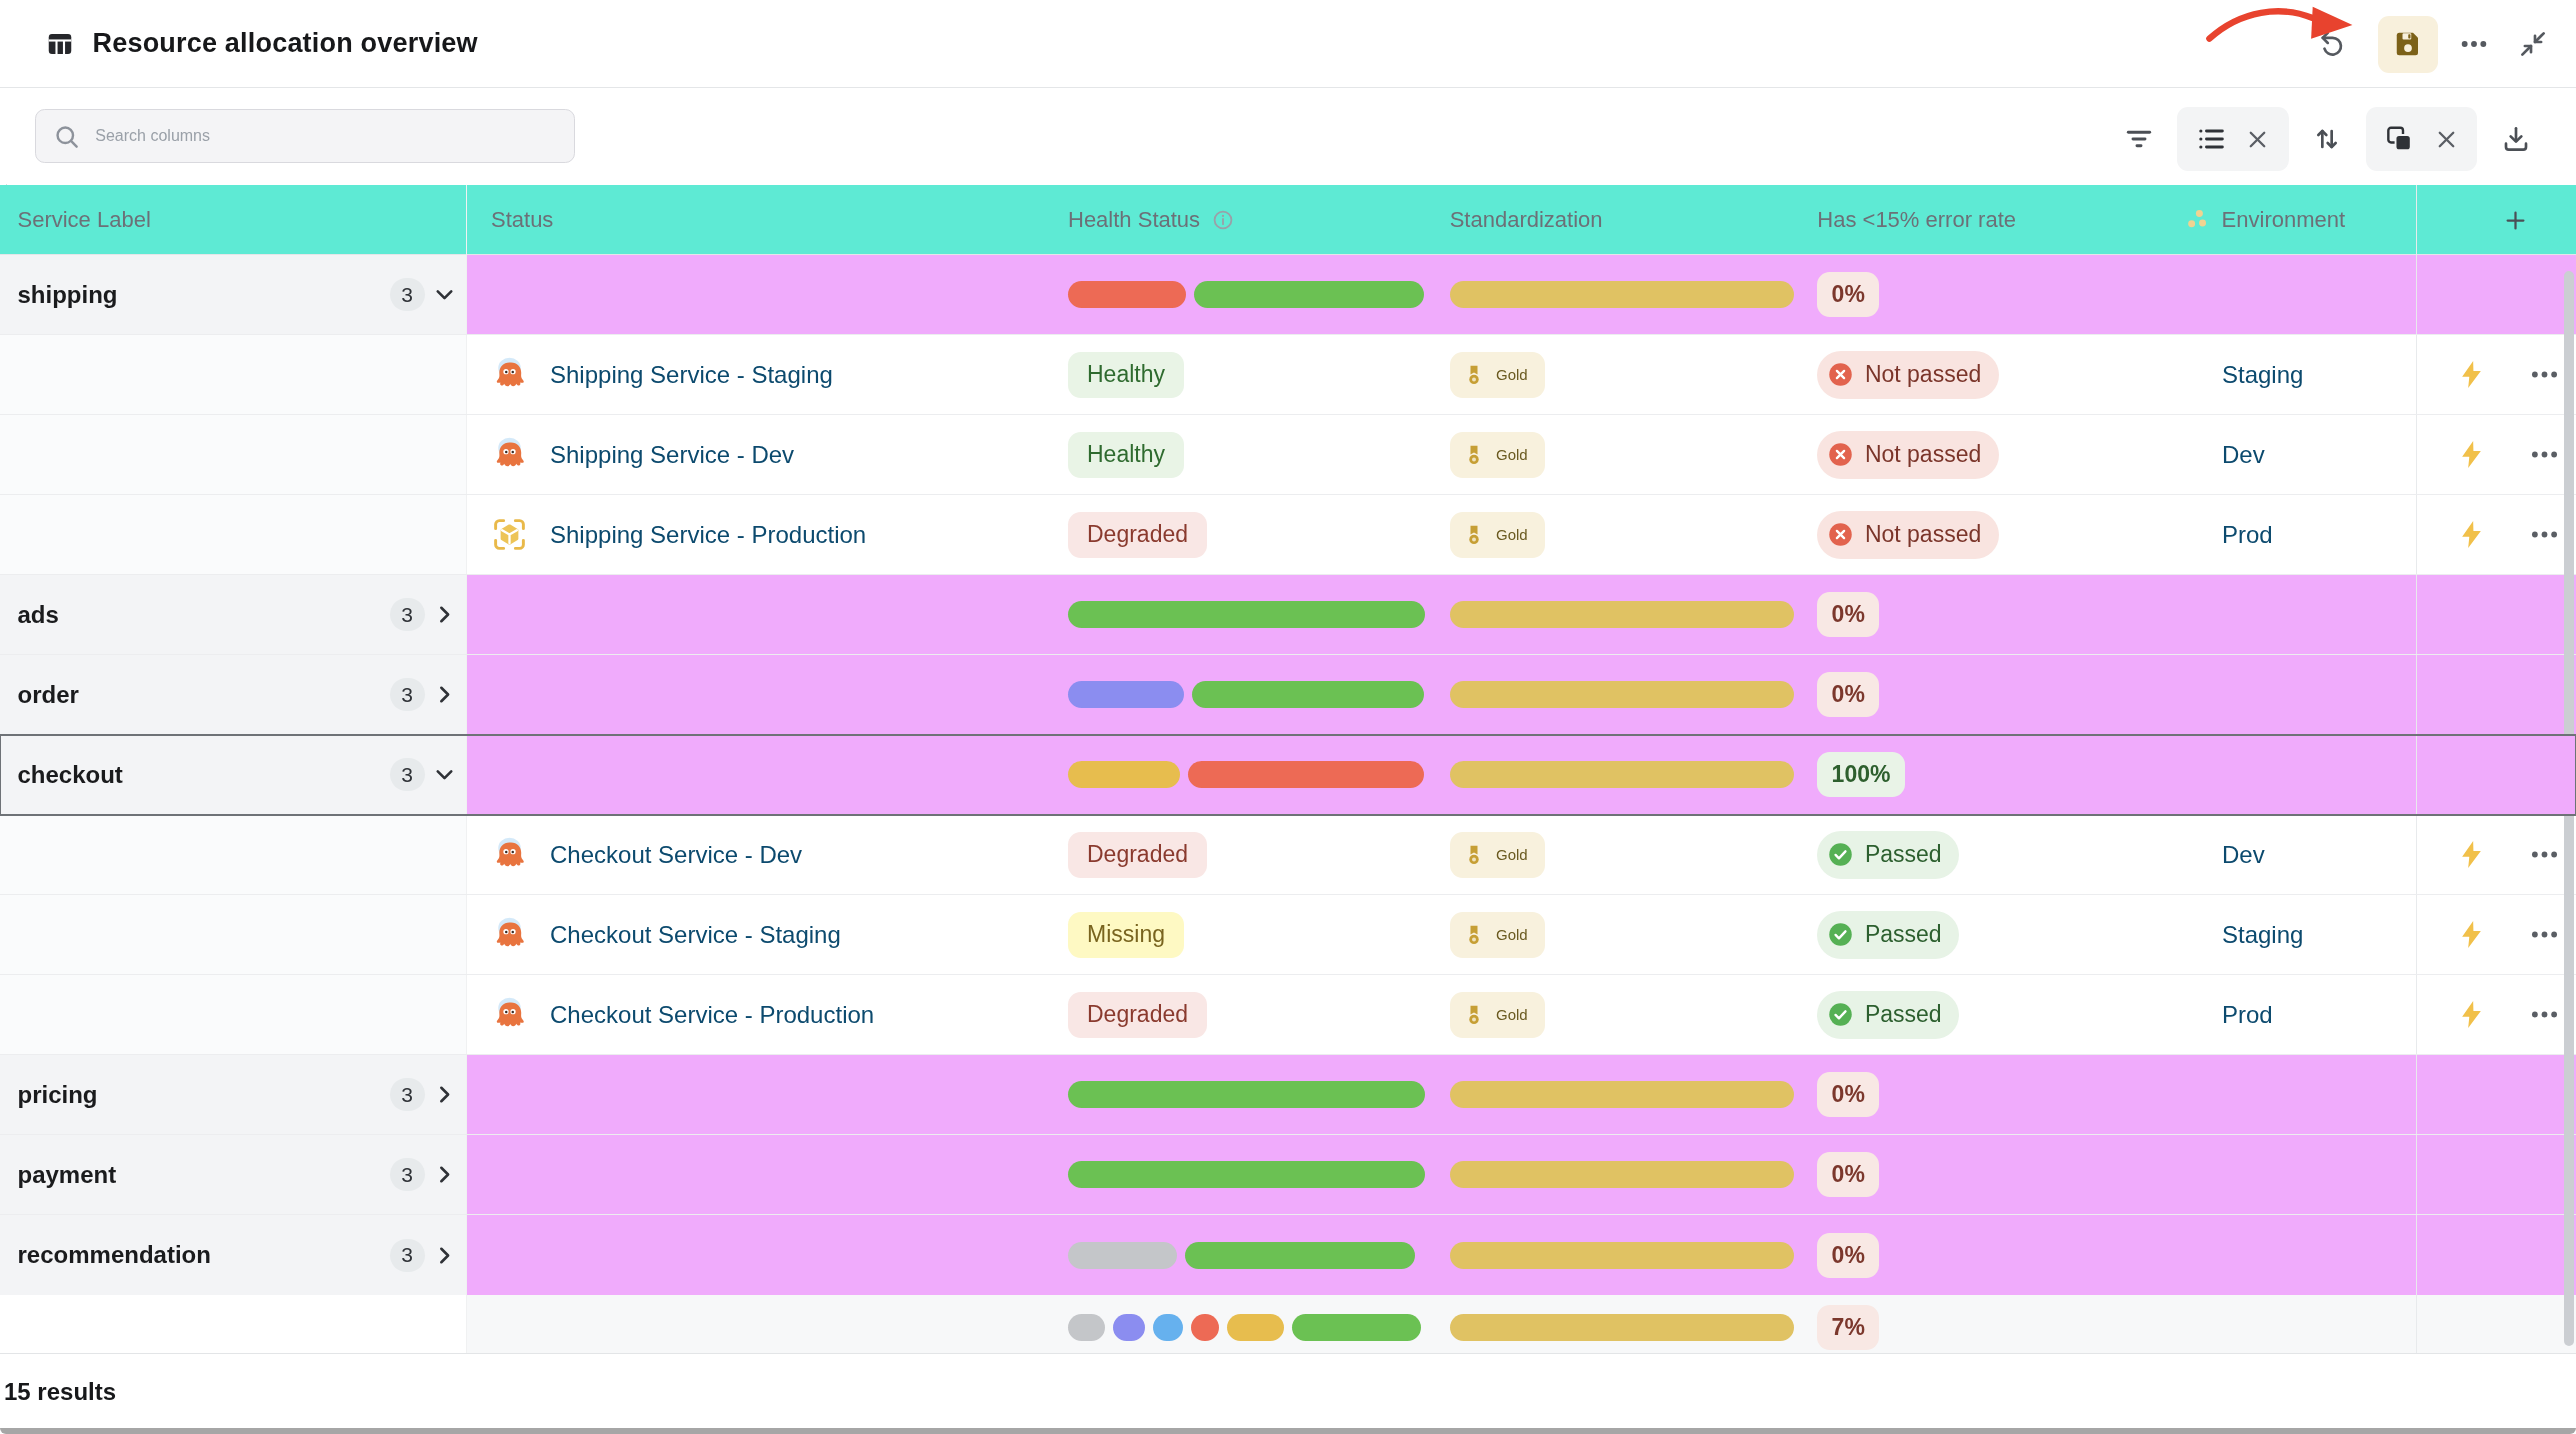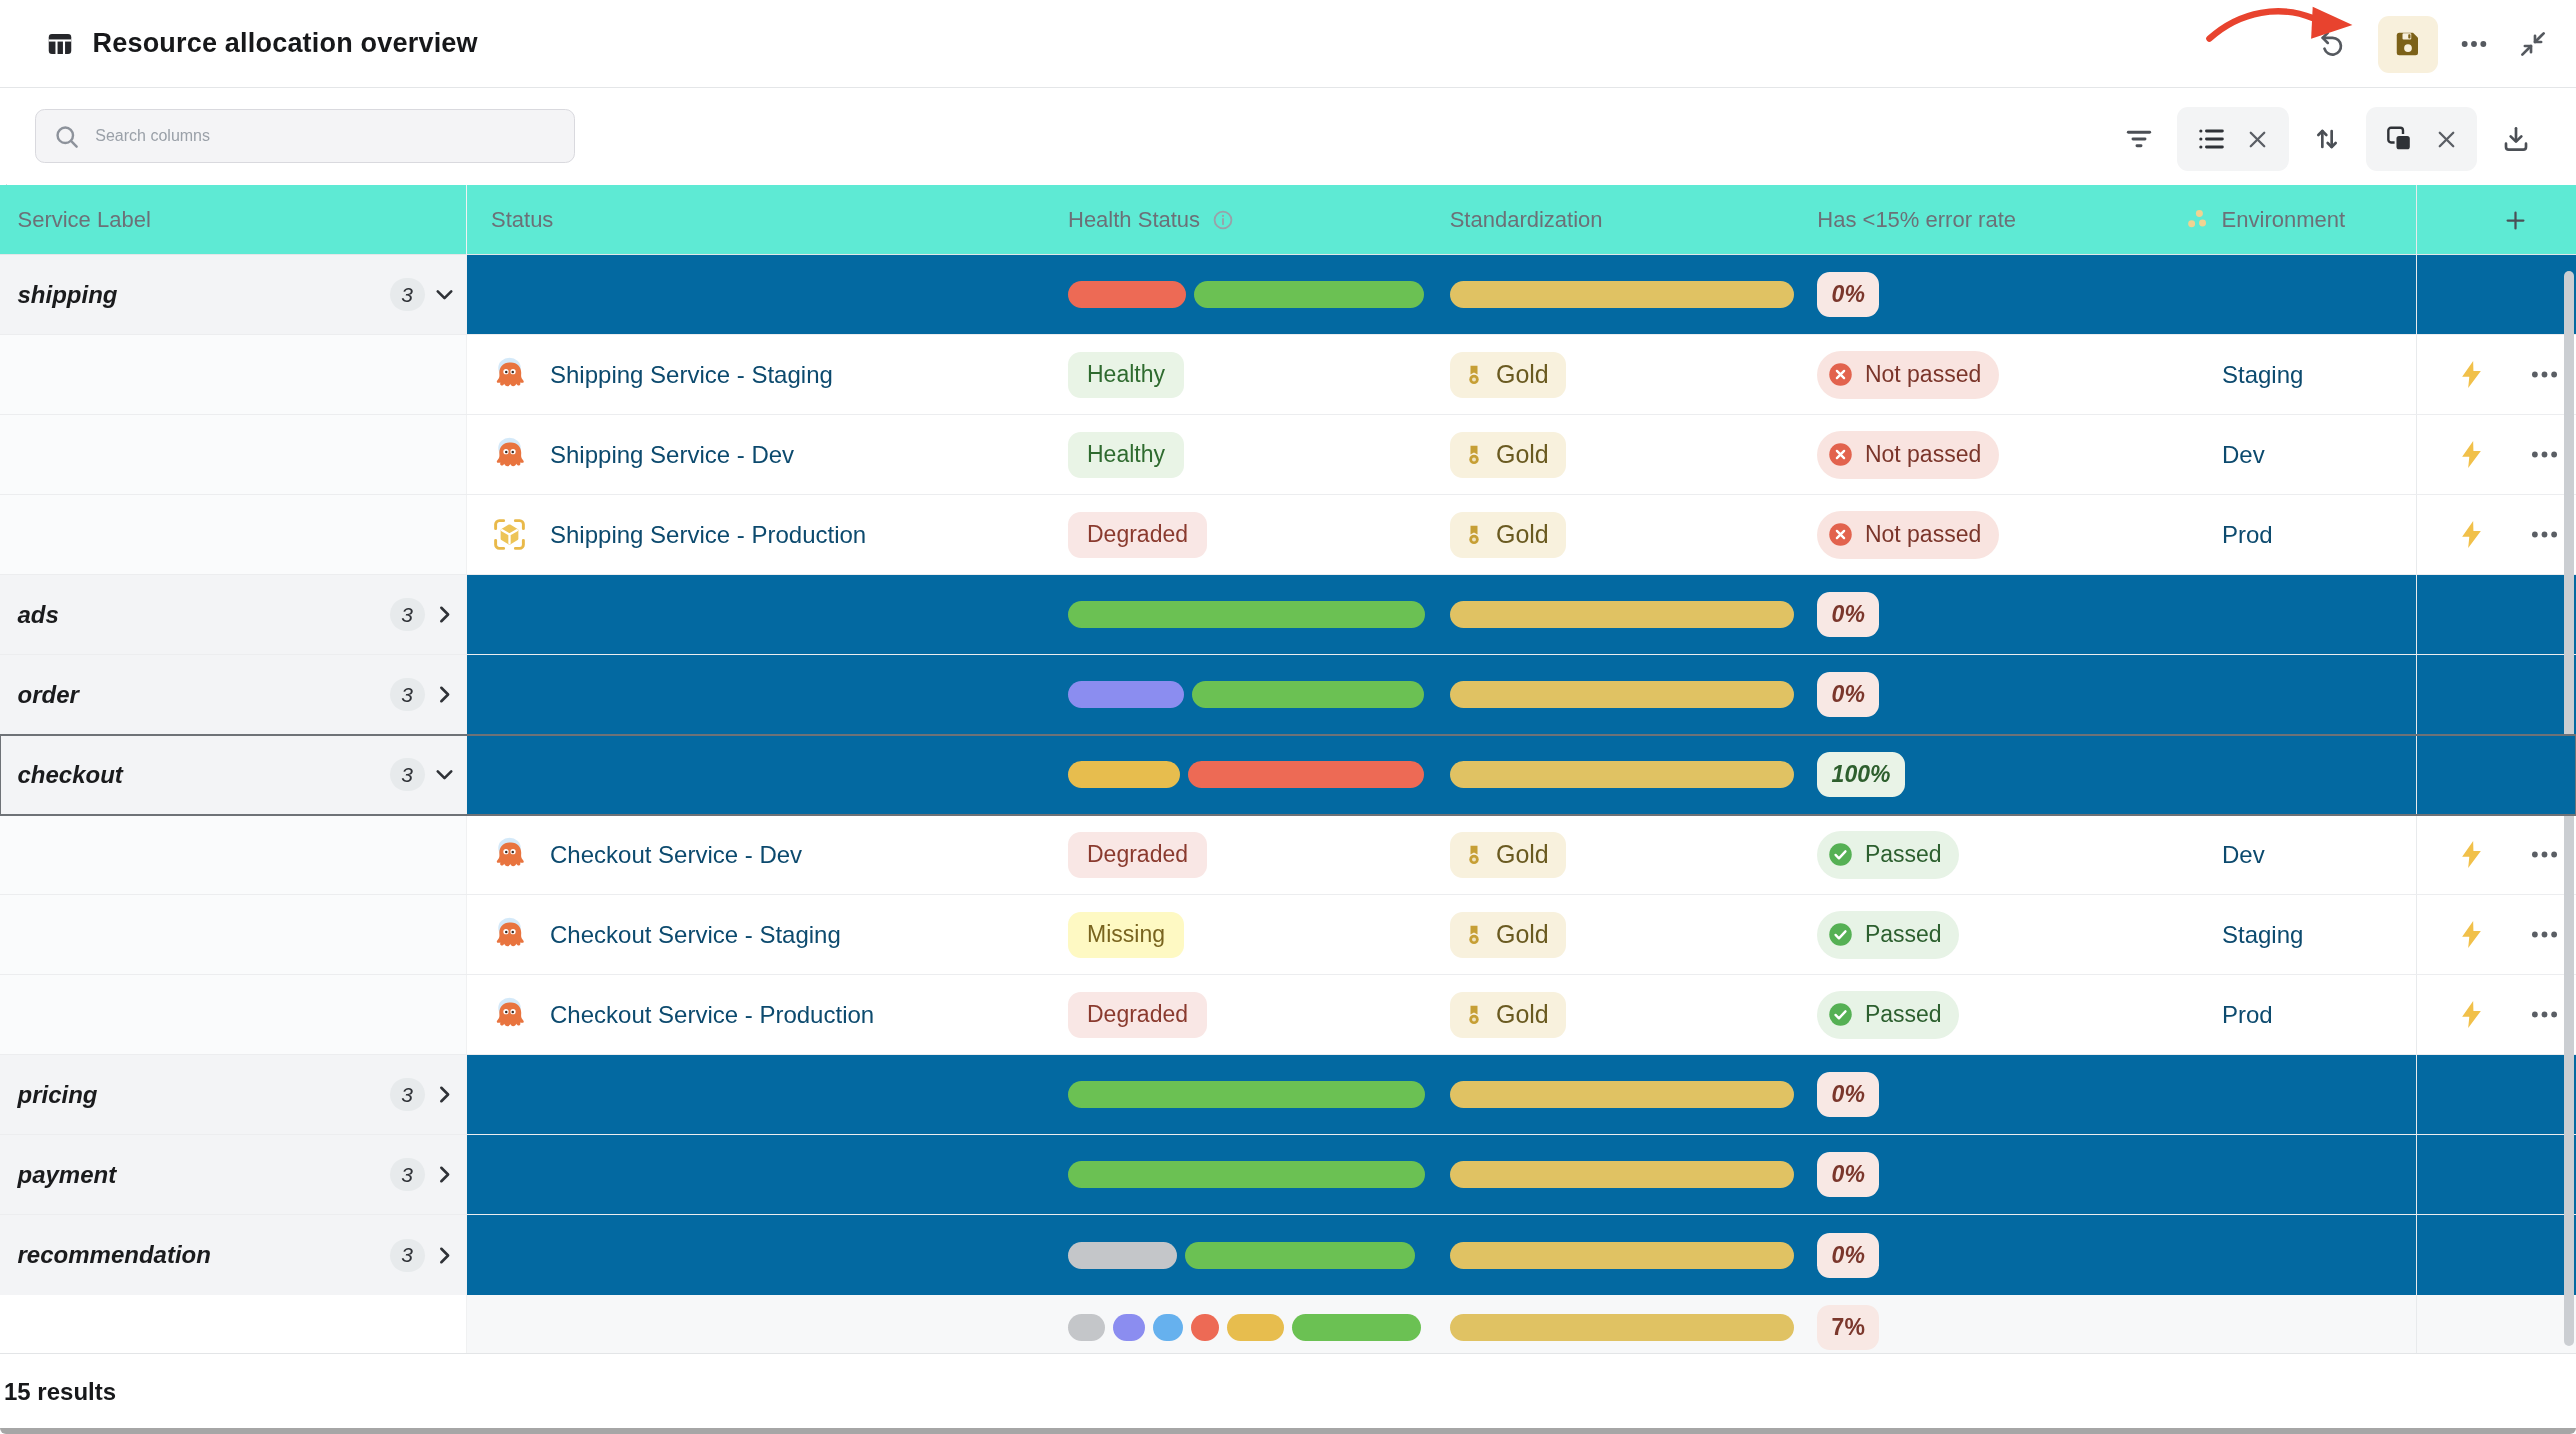--- a/index.html
+++ b/index.html
@@ -50,21 +50,21 @@
   .hc.c-err { padding-left:10.3px; }
   .hc.c-env { padding-left:0; gap:9.6px; }
   .hc.c-act { border-left:0.8px solid #e8eaec; justify-content:center; }
   .hc .info { width:24px; height:24px; color:#9aa0a8; display:inline-flex; cursor:pointer; }
   .hc .rel { width:27px; height:27px; display:inline-flex; }
   .plus-btn { width:38px; height:38px; display:flex; align-items:center; justify-content:center; color:#4b4f55; cursor:pointer; border-radius:8px; }
   .plus-btn svg { width:27px; height:27px; }
 
   #rows { position:absolute; left:0; top:255px; width:100%; }
   .row { height:80px; border-bottom:0.8px solid #ecedef; position:relative; background:#fff; }
-  .row.group { background:#0369a1;font-style:italic; }
+  .row.group { background:#f0abfc; }
   .row.summary { height:64px; background:#f7f8f9; border-bottom:none; }
   .row.no-bottom { border-bottom:none; }
   .row.selected { outline:2.4px solid #6e7277; outline-offset:-1.6px; z-index:3; }
   .c-label { height:100%; display:flex; align-items:center; padding:0 8px 0 17.5px; }
   .row.group .c-label { background:#f3f4f6; }
   .row.service .c-label { background:#fafbfc; }
   .row.summary .c-label { background:#fff; }
   .g-name { font-size:24px; font-weight:700; color:#1a1b1d; }
   .g-count { margin-left:auto; min-width:35px; height:33px; border-radius:795px; background:#e7eaec; color:#2f3237;
              font-size:21px; display:flex; align-items:center; justify-content:center; padding:0 9.6px; }
@@ -75,21 +75,21 @@
   .c-health { padding-left:33px; display:flex; align-items:center; height:100%; }
   .c-std { padding-left:12.7px; display:flex; align-items:center; height:100%; }
   .c-err { padding-left:10.3px; display:flex; align-items:center; height:100%; }
   .c-env { padding-left:37px; display:flex; align-items:center; height:100%; }
   .c-act { display:flex; align-items:center; height:100%; border-left:0.8px solid #e8eaec; padding-left:38px; gap:40px; }
   .bars { display:flex; gap:8px; width:357px; }
   .bars.std { width:344px; }
   .seg { height:27px; border-radius:13.5px; }
   .pct { height:45px; border-radius:12.7px; padding:0 14.3px; display:flex; align-items:center; font-size:23px; font-weight:600; }
   .status-pill { height:46px; border-radius:12.7px; padding:0 19px; display:flex; align-items:center; font-size:23px; font-weight:500; }
-  .tier-pill { height:46px; border-radius:12.7px; padding:0 17.5px 0 12.7px; display:flex; align-items:center; gap:9.6px; font-size:25px; font-weight:500; }
+  .tier-pill { height:46px; border-radius:12.7px; padding:0 17.5px 0 12.7px; display:flex; align-items:center; gap:9.6px; font-size:15px; font-weight:500; }
   .tier-pill .medal { width:24px; height:24px; display:inline-flex; }
   .check-pill { height:48px; border-radius:795px; padding:0 17.5px 0 9.6px; display:flex; align-items:center; gap:11px; font-size:23px; font-weight:500; }
   .check-pill .ci { width:27px; height:27px; display:inline-flex; }
   .bolt { width:33px; height:33px; display:flex; cursor:pointer; }
   .rowdots { width:33px; height:33px; display:flex; color:#5a5e64; cursor:pointer; }
 
   .footer { position:absolute; left:0; top:1353px; width:100%; height:76px; background:#fff; border-top:0.8px solid #e3e5e7;
             display:flex; align-items:center; padding-left:4px; }
   .footer span { font-size:24px; font-weight:700; color:#17181a; }
   .scrollbar { position:absolute; right:1.6px; top:271px; width:10.3px; height:1075px; background:#cbced2; border-radius:5.6px; }

